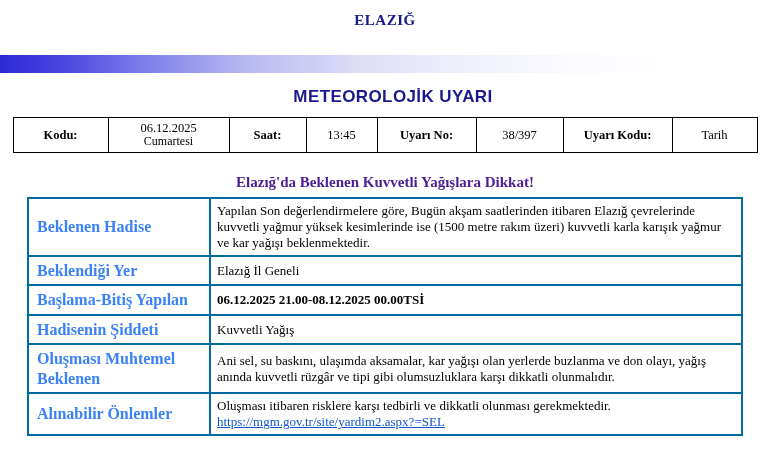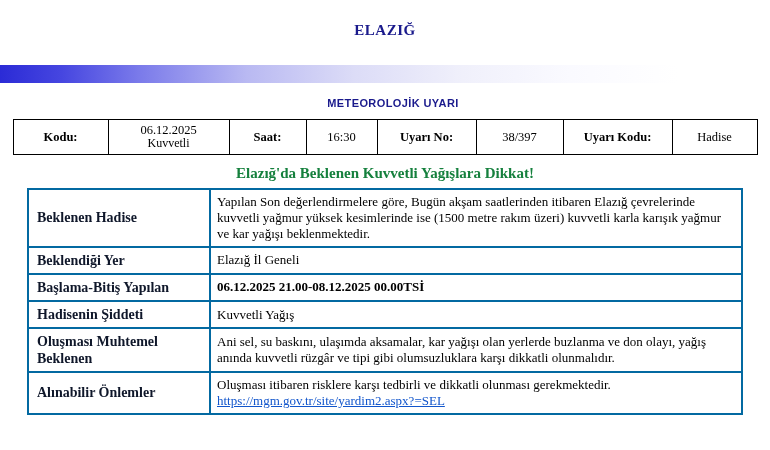--- a/index.html
+++ b/index.html
@@ -19,33 +19,33 @@
     width: 770px;
     height: 450px;
   }
   .city-title {
     text-align: center;
     font-family: "Liberation Serif", serif;
     font-weight: bold;
     font-size: 15px;
     color: #1a1a8c;
     letter-spacing: 0.5px;
-    padding-top: 22px;
+    padding-top: 12px;
   }
   .gradient-bar {
     margin-top: 26px;
     height: 18px;
     width: 100%;
     background: linear-gradient(to right, #2b2bd6 0%, #4646e0 8%, #7a7aea 18%, #b9b9f2 32%, #dcdcf7 46%, #f0f0fb 60%, #fafaff 74%, #ffffff 88%);
   }
   .warn-title {
     text-align: center;
     font-family: "Liberation Sans", sans-serif;
     font-weight: bold;
-    font-size: 11px;
+    font-size: 17px;
     color: #1a1a8c;
     letter-spacing: 0.4px;
     margin-top: 14px;
     padding-left: 16px;
   }
   .info-table {
     border-collapse: collapse;
     margin: 10px auto 0 auto;
     width: 620px;
     table-layout: fixed;
@@ -64,42 +64,42 @@
   }
   .info-table td.val {
     text-align: center;
     margin-top: 40px;
   }
   .headline {
     text-align: center;
     font-family: "Liberation Serif", serif;
     font-weight: bold;
     font-size: 15px;
-    color: #15803d;
-    margin-top: 10px;
+    color: #4c1d95;
+    margin-top: 21px;
   }
   .main-table {
     border-collapse: collapse;
     width: 716px;
     margin: 6px auto 0 auto;
     table-layout: fixed;
   }
   .main-table td {
     border: 2px solid #0369a1;
     vertical-align: middle;
     font-family: "Liberation Serif", serif;
     font-size: 13px;
     line-height: 1.22;
     padding: 4px 6px;
   }
   .main-table td.rowlabel {
     width: 166px;
     font-weight: bold;
-    color: #0f172a;
-    font-size: 14px;
+    color: #3b82f6;
+    font-size: 16px;
     padding-left: 8px;
   }
   .main-table td.rowvalue {
     text-align: left;
   }
   .bold-black {
     font-weight: bold;
     font-size: 13.5px;
   }
   .link {
@@ -125,28 +125,28 @@
   <div class="gradient-bar"></div>
 
   <div class="warn-title">METEOROLOJİK UYARI</div>
 
   <table class="info-table">
     <tbody>
         <tr>
       <td class="lbl" style="width:82px;">Kodu:</td>
       <td class="val" style="width:108px;">
         <div>06.12.2025</div>
-        <div class="sub-small">Kuvvetli</div>
+        <div class="sub-small">Cumartesi</div>
       </td>
       <td class="lbl" style="width:64px;padding-left:6px;">Saat:</td>
-      <td class="val" style="width:58px;">16:30</td>
+      <td class="val" style="width:58px;">13:45</td>
       <td class="lbl" style="width:86px;">Uyarı No:</td>
       <td class="val" style="width:74px;">38/397</td>
       <td class="lbl" style="width:96px;">Uyarı Kodu:</td>
-      <td class="val" style="width:72px;">Hadise</td>
+      <td class="val" style="width:72px;">Tarih</td>
     </tr>
   </tbody>
     </table>
 
   <div class="headline">Elazığ'da Beklenen Kuvvetli Yağışlara Dikkat!</div>
 
   <table class="main-table">
     <tbody>
         <tr>
       <td class="rowlabel">Beklenen Hadise</td>

